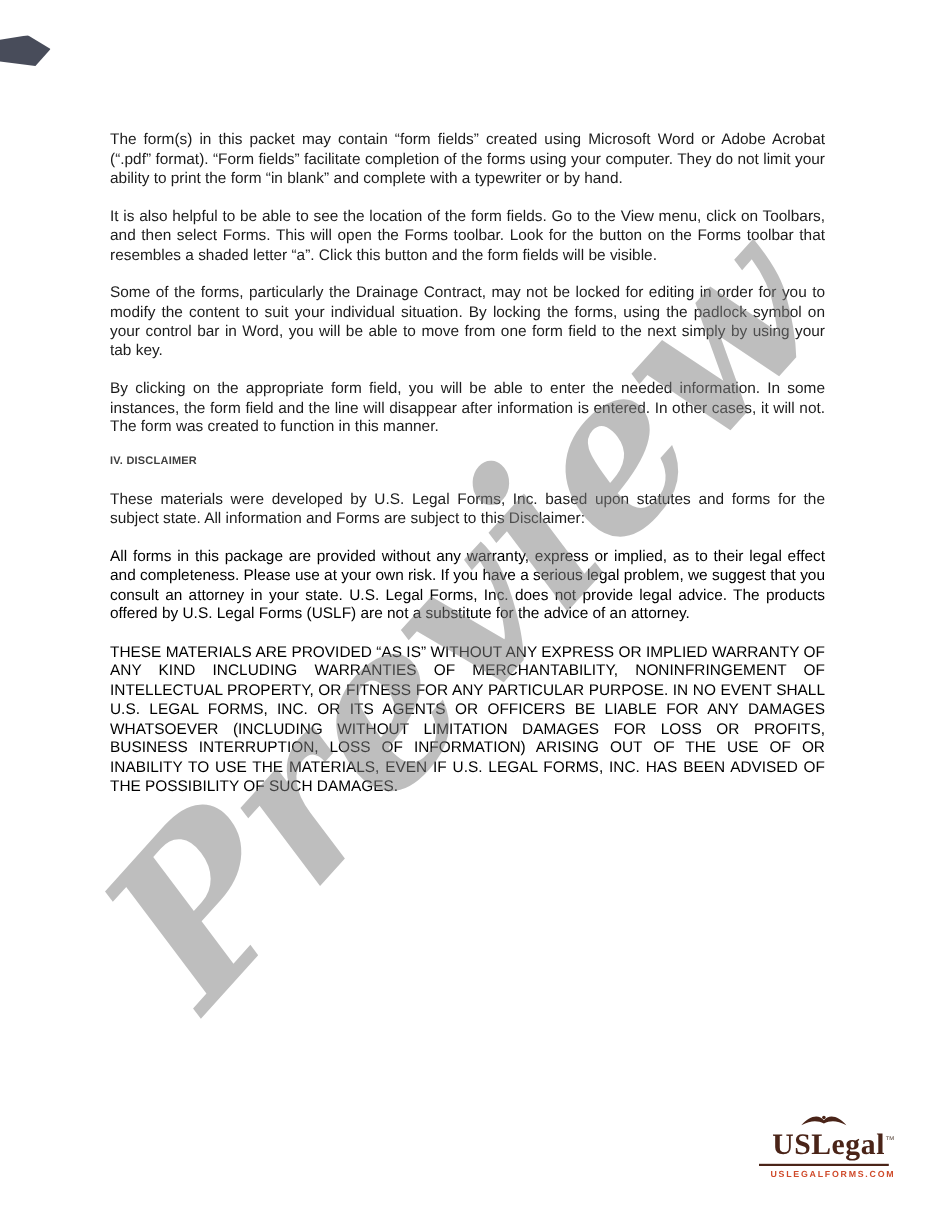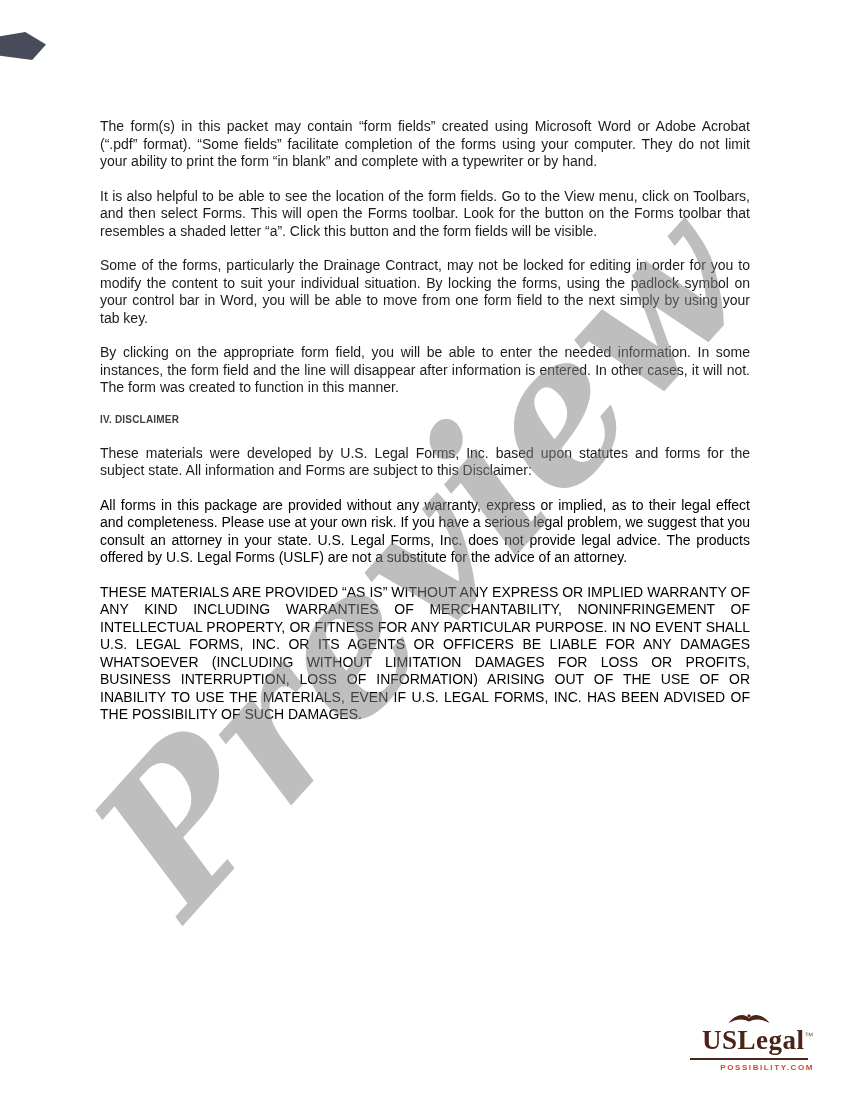--- a/index.html
+++ b/index.html
@@ -95,21 +95,21 @@
 </head>
 <body>
 
 <div class="page">
 
   <div class="scan-artifact"></div>
 
   <div class="watermark">Preview</div>
 
   <div class="content">
-    <p>The form(s) in this packet may contain “form fields” created using Microsoft Word or Adobe Acrobat (“.pdf” format). “Some fields” facilitate completion of the forms using your computer.  They do not limit your ability to print the form “in blank” and complete with a typewriter or by hand.</p>
+    <p>The form(s) in this packet may contain “form fields” created using Microsoft Word or Adobe Acrobat (“.pdf” format). “Form fields” facilitate completion of the forms using your computer.  They do not limit your ability to print the form “in blank” and complete with a typewriter or by hand.</p>
 
     <p>It is also helpful to be able to see the location of the form fields.  Go to the View menu, click on Toolbars, and then select Forms.  This will open the Forms toolbar.  Look for the button on the Forms toolbar that resembles a shaded letter “a”.  Click this button and the form fields will be visible.</p>
 
     <p>Some of the forms, particularly the Drainage Contract, may not be locked for editing in order for you to modify the content to suit your individual situation.   By locking the forms, using the padlock symbol on your control bar in Word, you will be able to move from one form field to the next simply by using your tab key.</p>
 
     <p>By clicking on the appropriate form field, you will be able to enter the needed information.  In some instances, the form field and the line will disappear after information is entered.  In other cases, it will not.  The form was created to function in this manner.</p>
 
     <h2>IV.  DISCLAIMER</h2>
 
     <p>These materials were developed by U.S. Legal Forms, Inc. based upon statutes and forms for the subject state.  All information and Forms are subject to this Disclaimer:</p>
@@ -119,16 +119,16 @@
     <p class="bold">THESE MATERIALS ARE PROVIDED “AS IS” WITHOUT ANY EXPRESS OR IMPLIED WARRANTY OF ANY KIND INCLUDING WARRANTIES OF MERCHANTABILITY, NONINFRINGEMENT OF INTELLECTUAL PROPERTY, OR FITNESS FOR ANY PARTICULAR PURPOSE.   IN NO EVENT SHALL U.S. LEGAL FORMS, INC. OR ITS AGENTS OR OFFICERS BE LIABLE FOR ANY DAMAGES WHATSOEVER (INCLUDING WITHOUT LIMITATION DAMAGES FOR LOSS OR PROFITS, BUSINESS INTERRUPTION, LOSS OF INFORMATION) ARISING OUT OF THE USE OF OR INABILITY TO USE THE MATERIALS, EVEN IF U.S. LEGAL FORMS, INC. HAS BEEN ADVISED OF THE POSSIBILITY OF SUCH DAMAGES.</p>
   </div>
 
   <div class="logo">
     <svg class="eagle" viewBox="0 0 60 20" width="44" height="15" aria-hidden="true">
       <path d="M2 16 C12 4, 24 2, 30 10 C36 2, 48 4, 58 16 C46 10, 38 10, 30 14 C22 10, 14 10, 2 16 Z" fill="#4a2418"></path>
       <circle cx="30" cy="6.5" r="2.2" fill="#4a2418"></circle>
     </svg>
     <div class="brand"><span>USLegal</span><sup>™</sup></div>
     <div class="logo-rule"></div>
-    <div class="site">POSSIBILITY.COM</div>
+    <div class="site">USLEGALFORMS.COM</div>
   </div>
 
 </div>
 
 </body></html>

